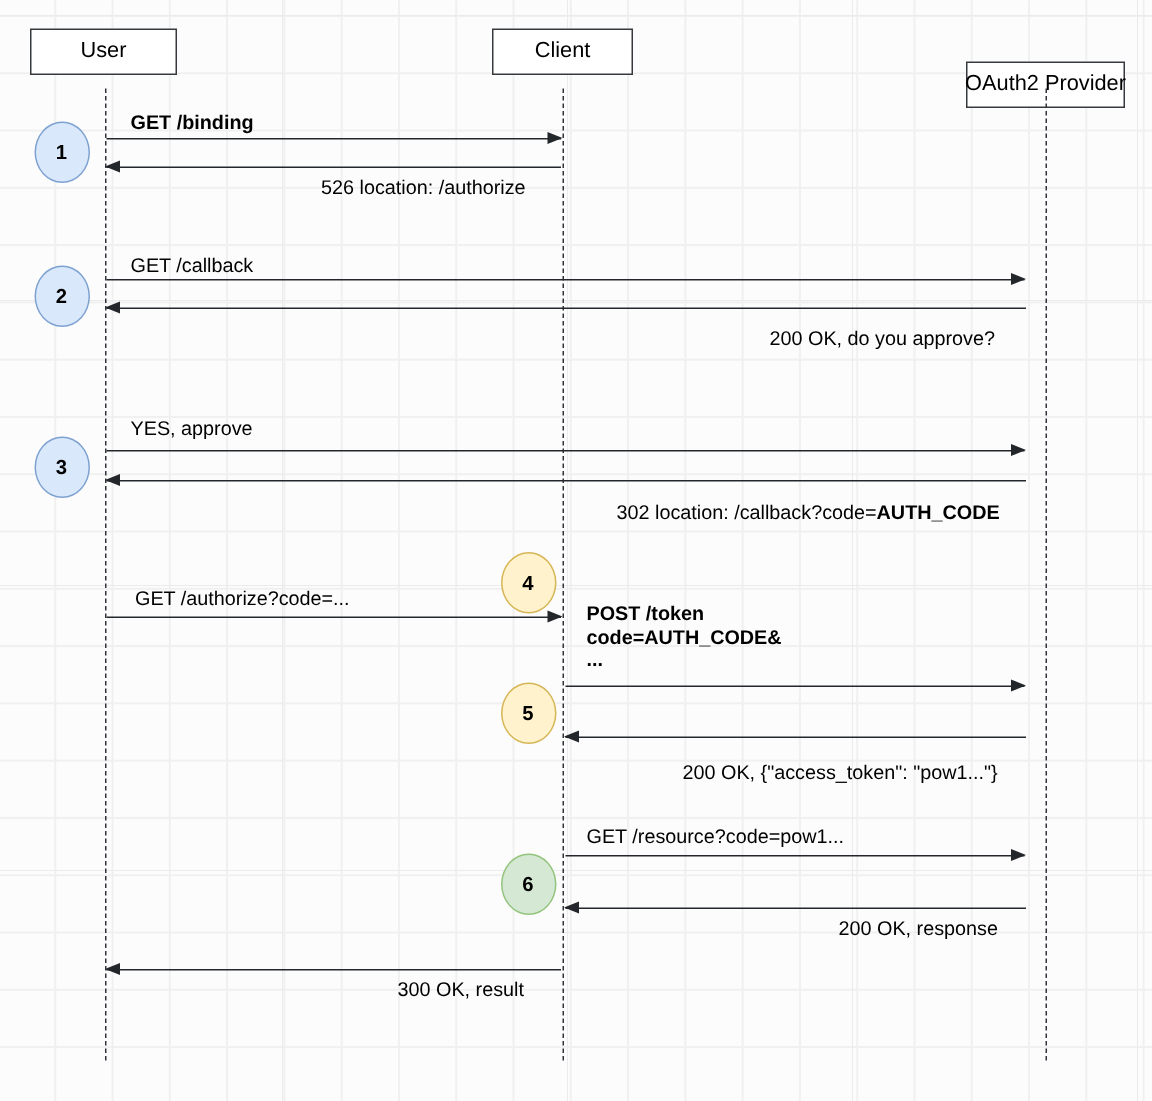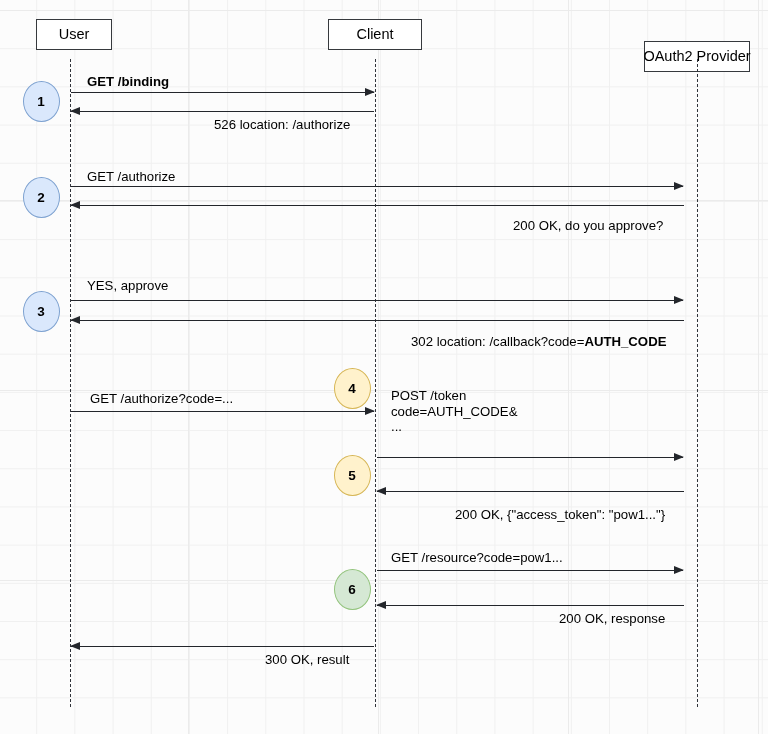--- a/index.html
+++ b/index.html
@@ -111,21 +111,21 @@
   .badge-yellow{ background: #fff2cc; border: 1.3px solid #d6b656; }
   .badge-green { background: #d5e8d4; border: 1.3px solid #93c47d; }
 </style>
 </head>
 <body>
 
 <div id="canvas">
   <div class="grid-major"></div>
 
   <div id="actors-layer">
-      <div class="actor-box" style="left: 36px; top: 19px; width: 76px;">
+      <div class="actor-box" style="left: 20px; top: 19px; width: 98px;">
         <span>User</span>
       </div>
       <div class="actor-box" style="left: 328px; top: 19px; width: 94px;">
         <span>Client</span>
       </div>
       <div class="actor-box" style="left: 644px; top: 19px; width: 106px; margin-top: 22px;">
         <span>OAuth2 Provider</span>
       </div>
     </div>
   <div id="lifelines-layer">
@@ -135,36 +135,36 @@
     </div>
   <div id="messages-layer">
       <div class="msg-line" style="left: 71px; top: 92px; width: 303px;"></div>
       <div class="arrow-head right" style="top: 88px; left: 365px;"></div>
       <div class="msg-label" style="left: 87px; top: 74px; font-weight: bold;">GET /binding</div>
       <div class="msg-line" style="left: 71px; top: 111px; width: 303px;"></div>
       <div class="arrow-head left" style="top: 107px; left: 70px;"></div>
       <div class="msg-label" style="left: 214px; top: 117px;">526 location: /authorize</div>
       <div class="msg-line" style="left: 71px; top: 186px; width: 612px;"></div>
       <div class="arrow-head right" style="top: 182px; left: 674px;"></div>
-      <div class="msg-label" style="left: 87px; top: 169px;">GET /authorize</div>
+      <div class="msg-label" style="left: 87px; top: 169px;">GET /callback</div>
       <div class="msg-line" style="left: 71px; top: 205px; width: 613px;"></div>
       <div class="arrow-head left" style="top: 201px; left: 70px;"></div>
       <div class="msg-label" style="left: 513px; top: 218px;">200 OK, do you approve?</div>
       <div class="msg-line" style="left: 71px; top: 300px; width: 612px;"></div>
       <div class="arrow-head right" style="top: 296px; left: 674px;"></div>
       <div class="msg-label" style="left: 87px; top: 278px;">YES, approve</div>
       <div class="msg-line" style="left: 71px; top: 320px; width: 613px;"></div>
       <div class="arrow-head left" style="top: 316px; left: 70px;"></div>
       <div class="msg-label" style="left: 411px; top: 334px;"><span>302 location: /callback?code=</span><b>AUTH_CODE</b></div>
       <div class="msg-line" style="left: 71px; top: 411px; width: 303px;"></div>
       <div class="arrow-head right" style="top: 407px; left: 365px;"></div>
       <div class="msg-label" style="left: 90px; top: 391px;">GET /authorize?code=...</div>
       <div class="msg-line" style="left: 377px; top: 457px; width: 306px;"></div>
       <div class="arrow-head right" style="top: 453px; left: 674px;"></div>
-      <div class="msg-label multiline" style="left: 391px; top: 388px;">POST /token
+      <div class="msg-label multiline" style="left: 391px; top: 401px; font-weight: bold;">POST /token
 code=AUTH_CODE&amp;
 ...</div>
       <div class="msg-line" style="left: 377px; top: 491px; width: 307px;"></div>
       <div class="arrow-head left" style="top: 487px; left: 376px;"></div>
       <div class="msg-label" style="left: 455px; top: 507px;">200 OK, {"access_token": "pow1..."}</div>
       <div class="msg-line" style="left: 377px; top: 570px; width: 306px;"></div>
       <div class="arrow-head right" style="top: 566px; left: 674px;"></div>
       <div class="msg-label" style="left: 391px; top: 550px;">GET /resource?code=pow1...</div>
       <div class="msg-line" style="left: 377px; top: 605px; width: 307px;"></div>
       <div class="arrow-head left" style="top: 601px; left: 376px;"></div>

